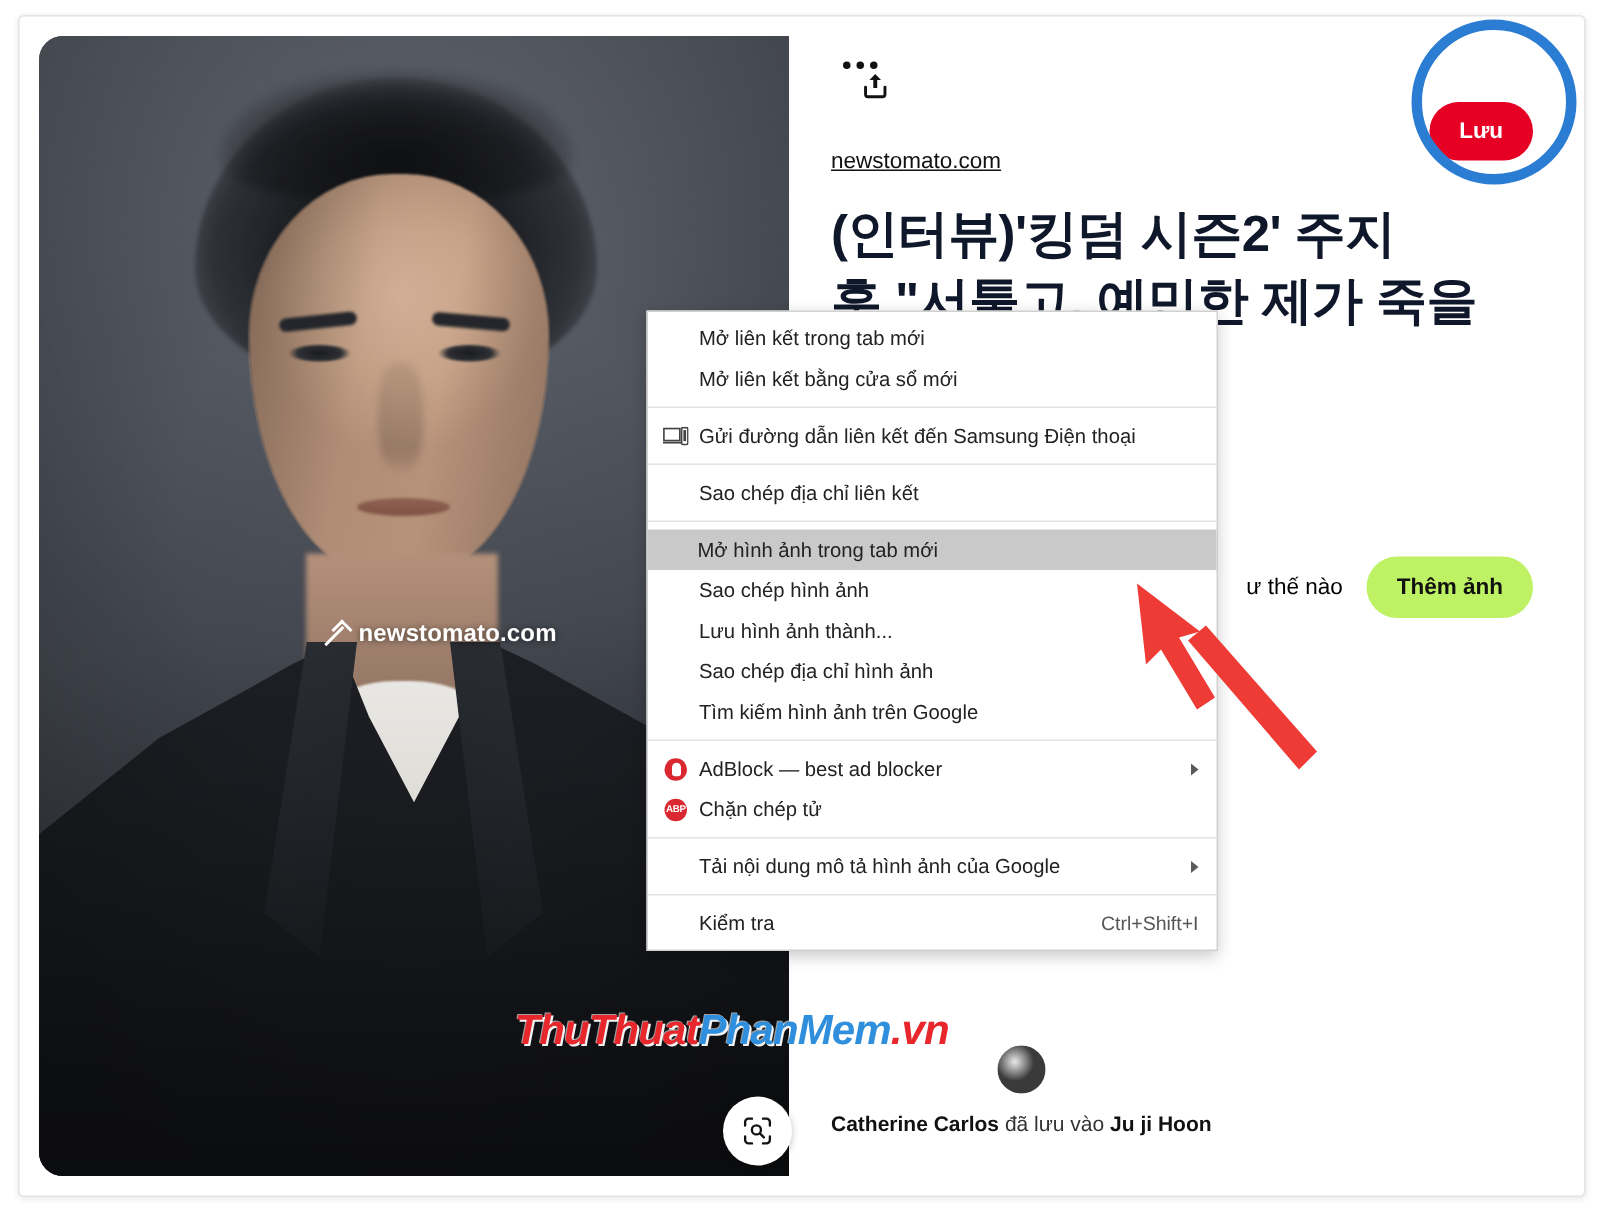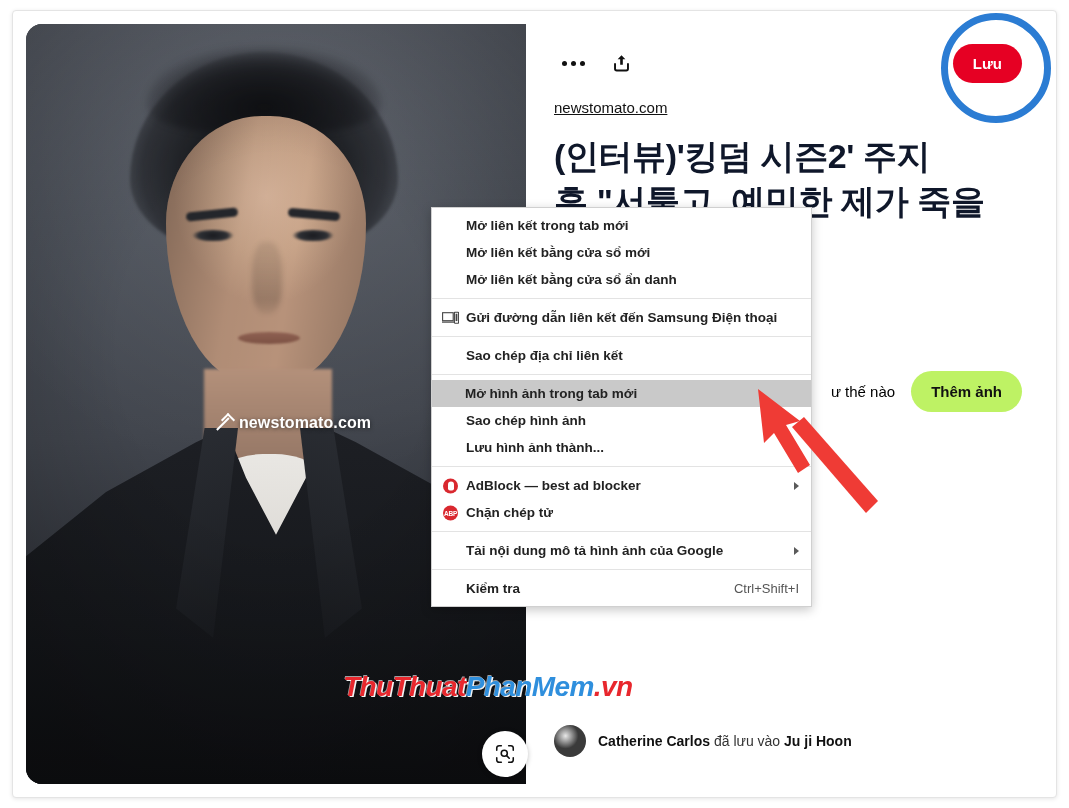--- a/index.html
+++ b/index.html
@@ -195,23 +195,24 @@
     cursor: pointer; z-index: 7;
   }
 
   
   .detail-col {
     position: relative;
     flex: 1 1 auto;
     padding: 30px 34px 0 28px;
   }
   .action-row {
-    display: flex; align-items: center;
+    display: flex; align-items: flex-start;
     height: 44px;
     margin-bottom: 14px;
+    flex-direction: column;
   }
   .dots-btn {
     width: 38px; height: 38px; border-radius: 50%;
     display: flex; align-items: center; justify-content: center;
     gap: 4px; cursor: pointer;
   }
   .dot { width: 5px; height: 5px; border-radius: 50%; background: #111; }
   .share-btn {
     width: 38px; height: 38px; border-radius: 50%;
     margin-left: 10px;
@@ -266,21 +267,21 @@
     font-size: 15px; font-weight: bold;
     border: none; border-radius: 22px;
     padding: 13px 20px; cursor: pointer;
     line-height: 1;
   }
 
   
   .saver-row {
     position: absolute;
     left: 28px; bottom: 40px;
-    display: flex; align-items: center; gap: 12px;
+    display: flex; align-items: center; gap: 12px; flex-direction: column;
   }
   .avatar {
     width: 32px; height: 32px; border-radius: 50%;
     background:
       radial-gradient(40% 40% at 36% 34%, #e8e8e8 0%, #9a9a9a 46%, #3a3a3a 100%),
       linear-gradient(135deg, #5a5a5a, #1c1c1c);
     flex: 0 0 32px;
   }
   .saver-text { font-size: 14px; color: #333; }
   .saver-text b { color: #111; }
@@ -300,21 +301,21 @@
   }
   .ctx-item {
     position: relative;
     display: flex; align-items: center;
     height: 27px;
     padding: 0 12px 0 34px;
     cursor: pointer;
     white-space: nowrap;
   }
   .ctx-item.highlight { background: #c9c9c9; padding-left: 33px; }
-  .ctx-item .label { flex: 1 1 auto; font-weight: bold; }
+  .ctx-item .label { flex: 1 1 auto; }
   .ctx-item .accel { color: #555; font-size: 13px; padding-left: 16px; }
   .ctx-sep {
     height: 1px; background: #e3e3e3; margin: 5px 0;
   }
   .ctx-icon {
     position: absolute; left: 10px; top: 50%;
     transform: translateY(-50%);
     width: 17px; height: 17px;
     display: flex; align-items: center; justify-content: center;
   }
@@ -440,23 +441,20 @@
       </div>
     </div>
 
     <div class="ctx-menu" id="ctx-menu">
         <div class="ctx-item">
           <span class="label">Mở liên kết trong tab mới</span>
         </div>
         <div class="ctx-item">
           <span class="label">Mở liên kết bằng cửa sổ mới</span>
         </div>
-        <div class="ctx-item">
-          <span class="label">Mở liên kết bằng cửa sổ ẩn danh</span>
-        </div>
         <div class="ctx-sep"></div>
         <div class="ctx-item">
           <span class="ctx-icon">
             <svg width="17" height="13" viewBox="0 0 17 13">
               <rect x="0.6" y="1.2" width="10.6" height="8" fill="none" stroke="#444" stroke-width="1.1"></rect>
               <rect x="0" y="10" width="12" height="1.2" fill="#444"></rect>
               <rect x="12.4" y="0.6" width="4.2" height="11.2" rx="0.8" fill="none" stroke="#444" stroke-width="1.1"></rect>
               <rect x="13.6" y="2.2" width="1.8" height="7.4" fill="#444"></rect>
             </svg>
           </span>
@@ -469,20 +467,26 @@
         <div class="ctx-sep"></div>
         <div class="ctx-item highlight">
           <span class="label">Mở hình ảnh trong tab mới</span>
         </div>
         <div class="ctx-item">
           <span class="label">Sao chép hình ảnh</span>
         </div>
         <div class="ctx-item">
           <span class="label">Lưu hình ảnh thành...</span>
         </div>
+        <div class="ctx-item">
+          <span class="label">Sao chép địa chỉ hình ảnh</span>
+        </div>
+        <div class="ctx-item">
+          <span class="label">Tìm kiếm hình ảnh trên Google</span>
+        </div>
         <div class="ctx-sep"></div>
         <div class="ctx-item">
           <span class="ctx-icon">
             <span class="ico-adblock"></span>
           </span>
           <span class="label">AdBlock — best ad blocker</span>
           <span class="submenu-caret"></span>
         </div>
         <div class="ctx-item">
           <span class="ctx-icon">

